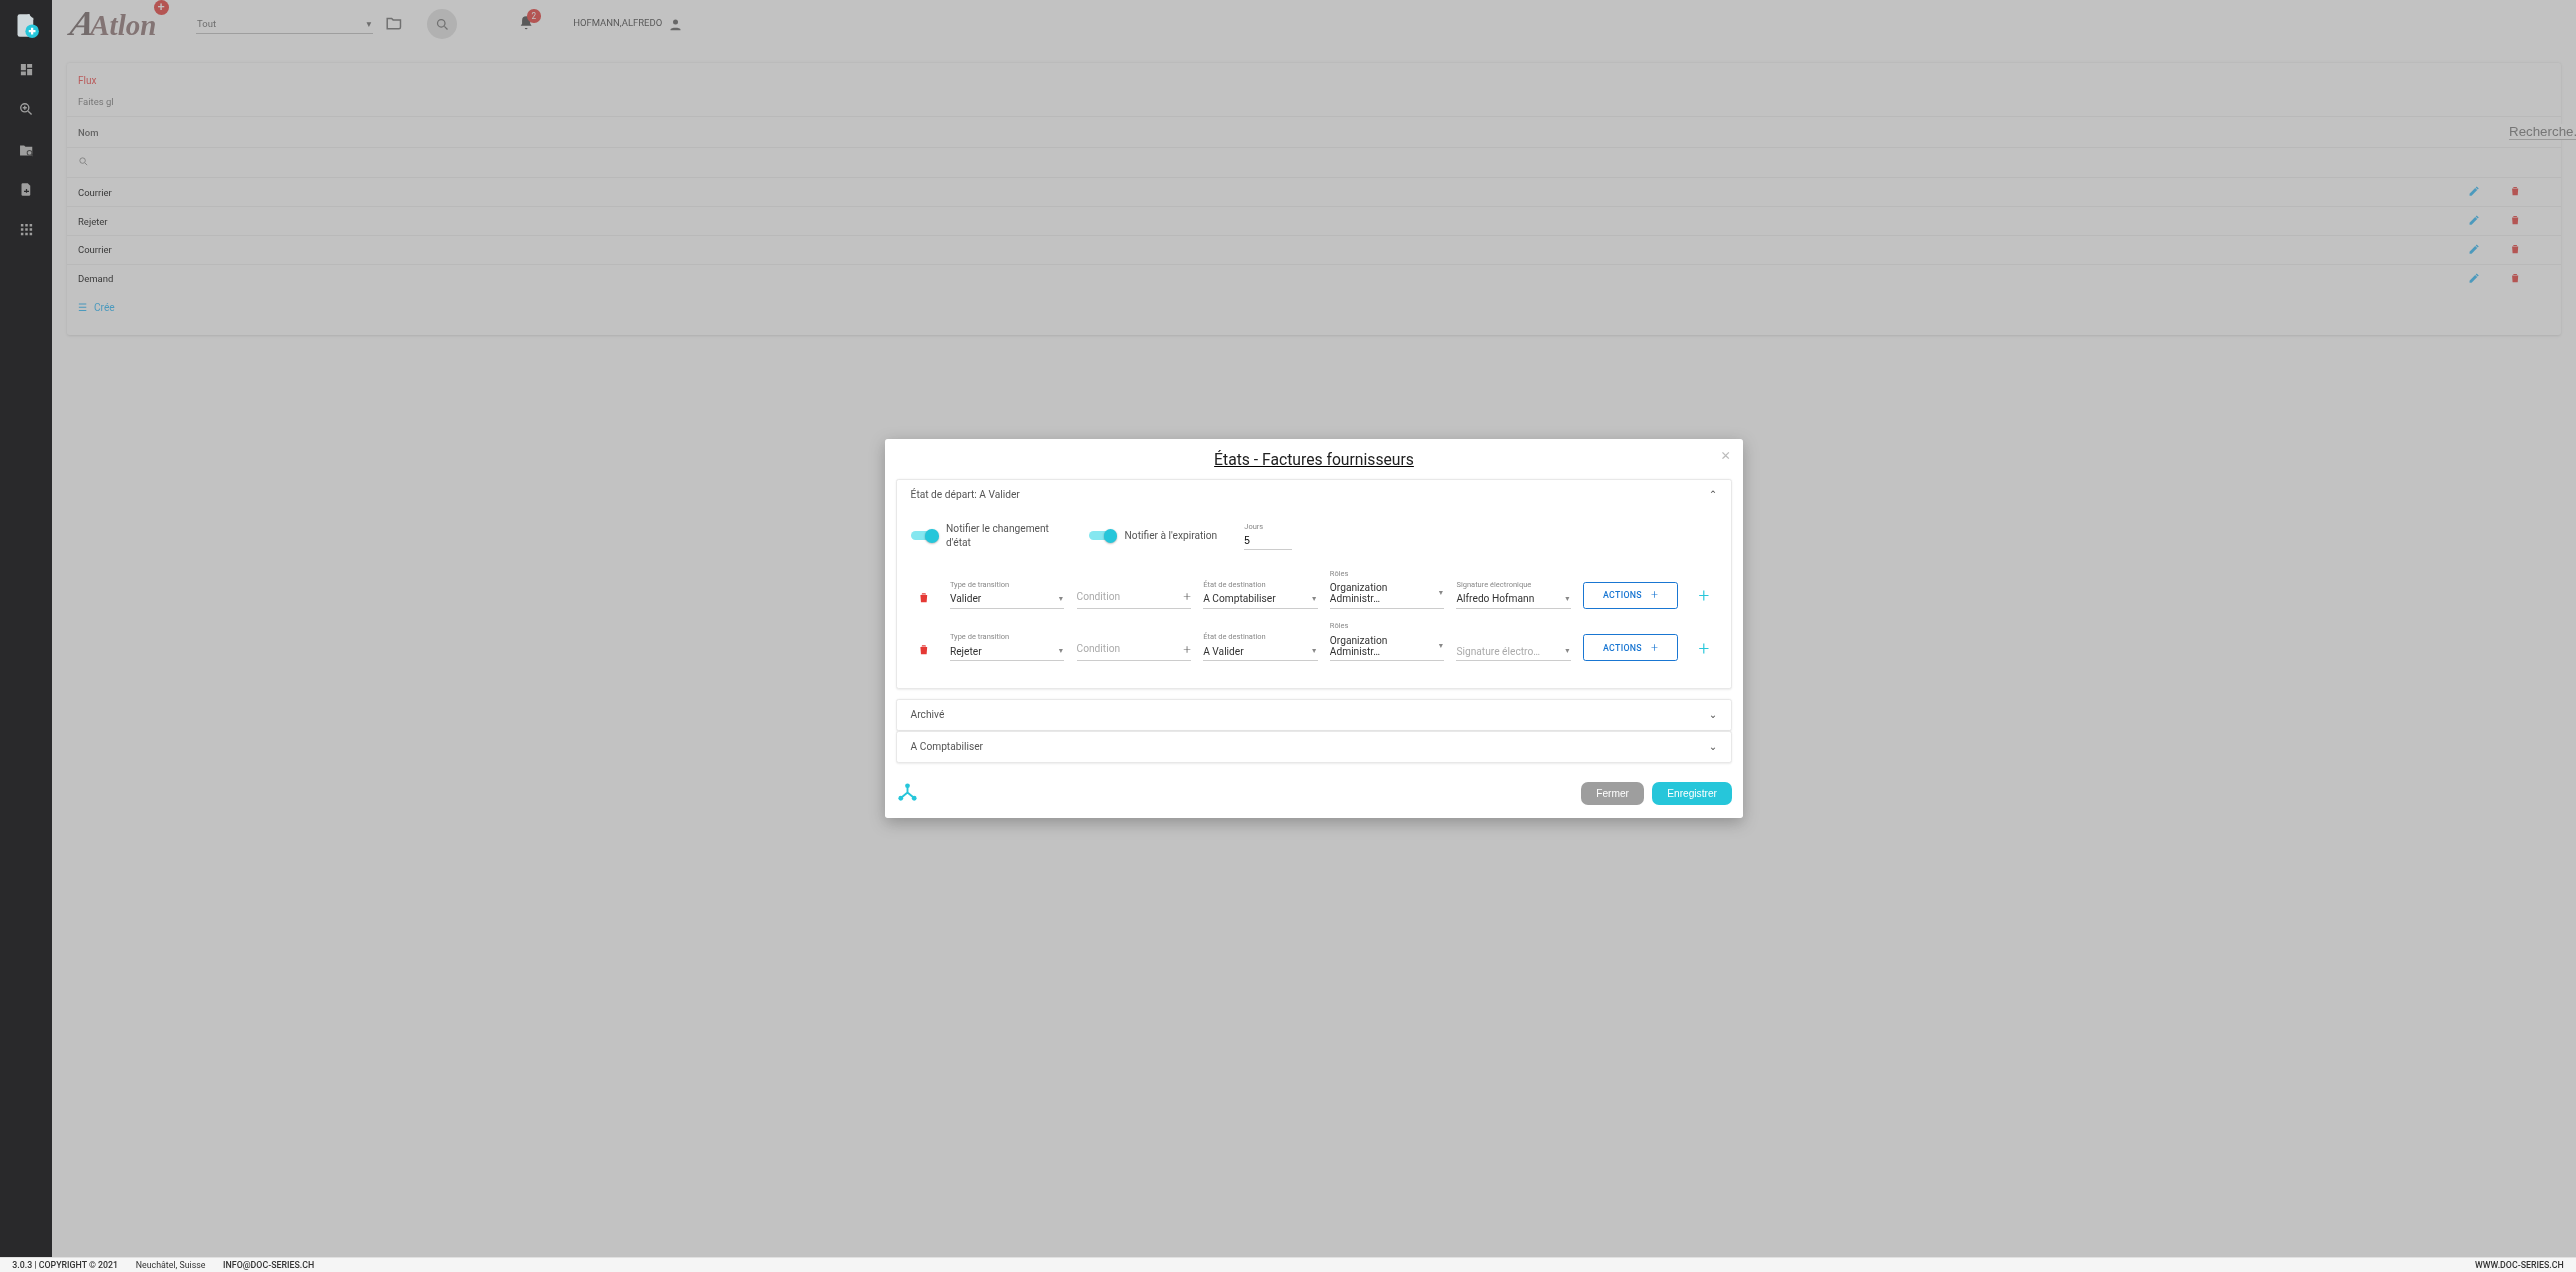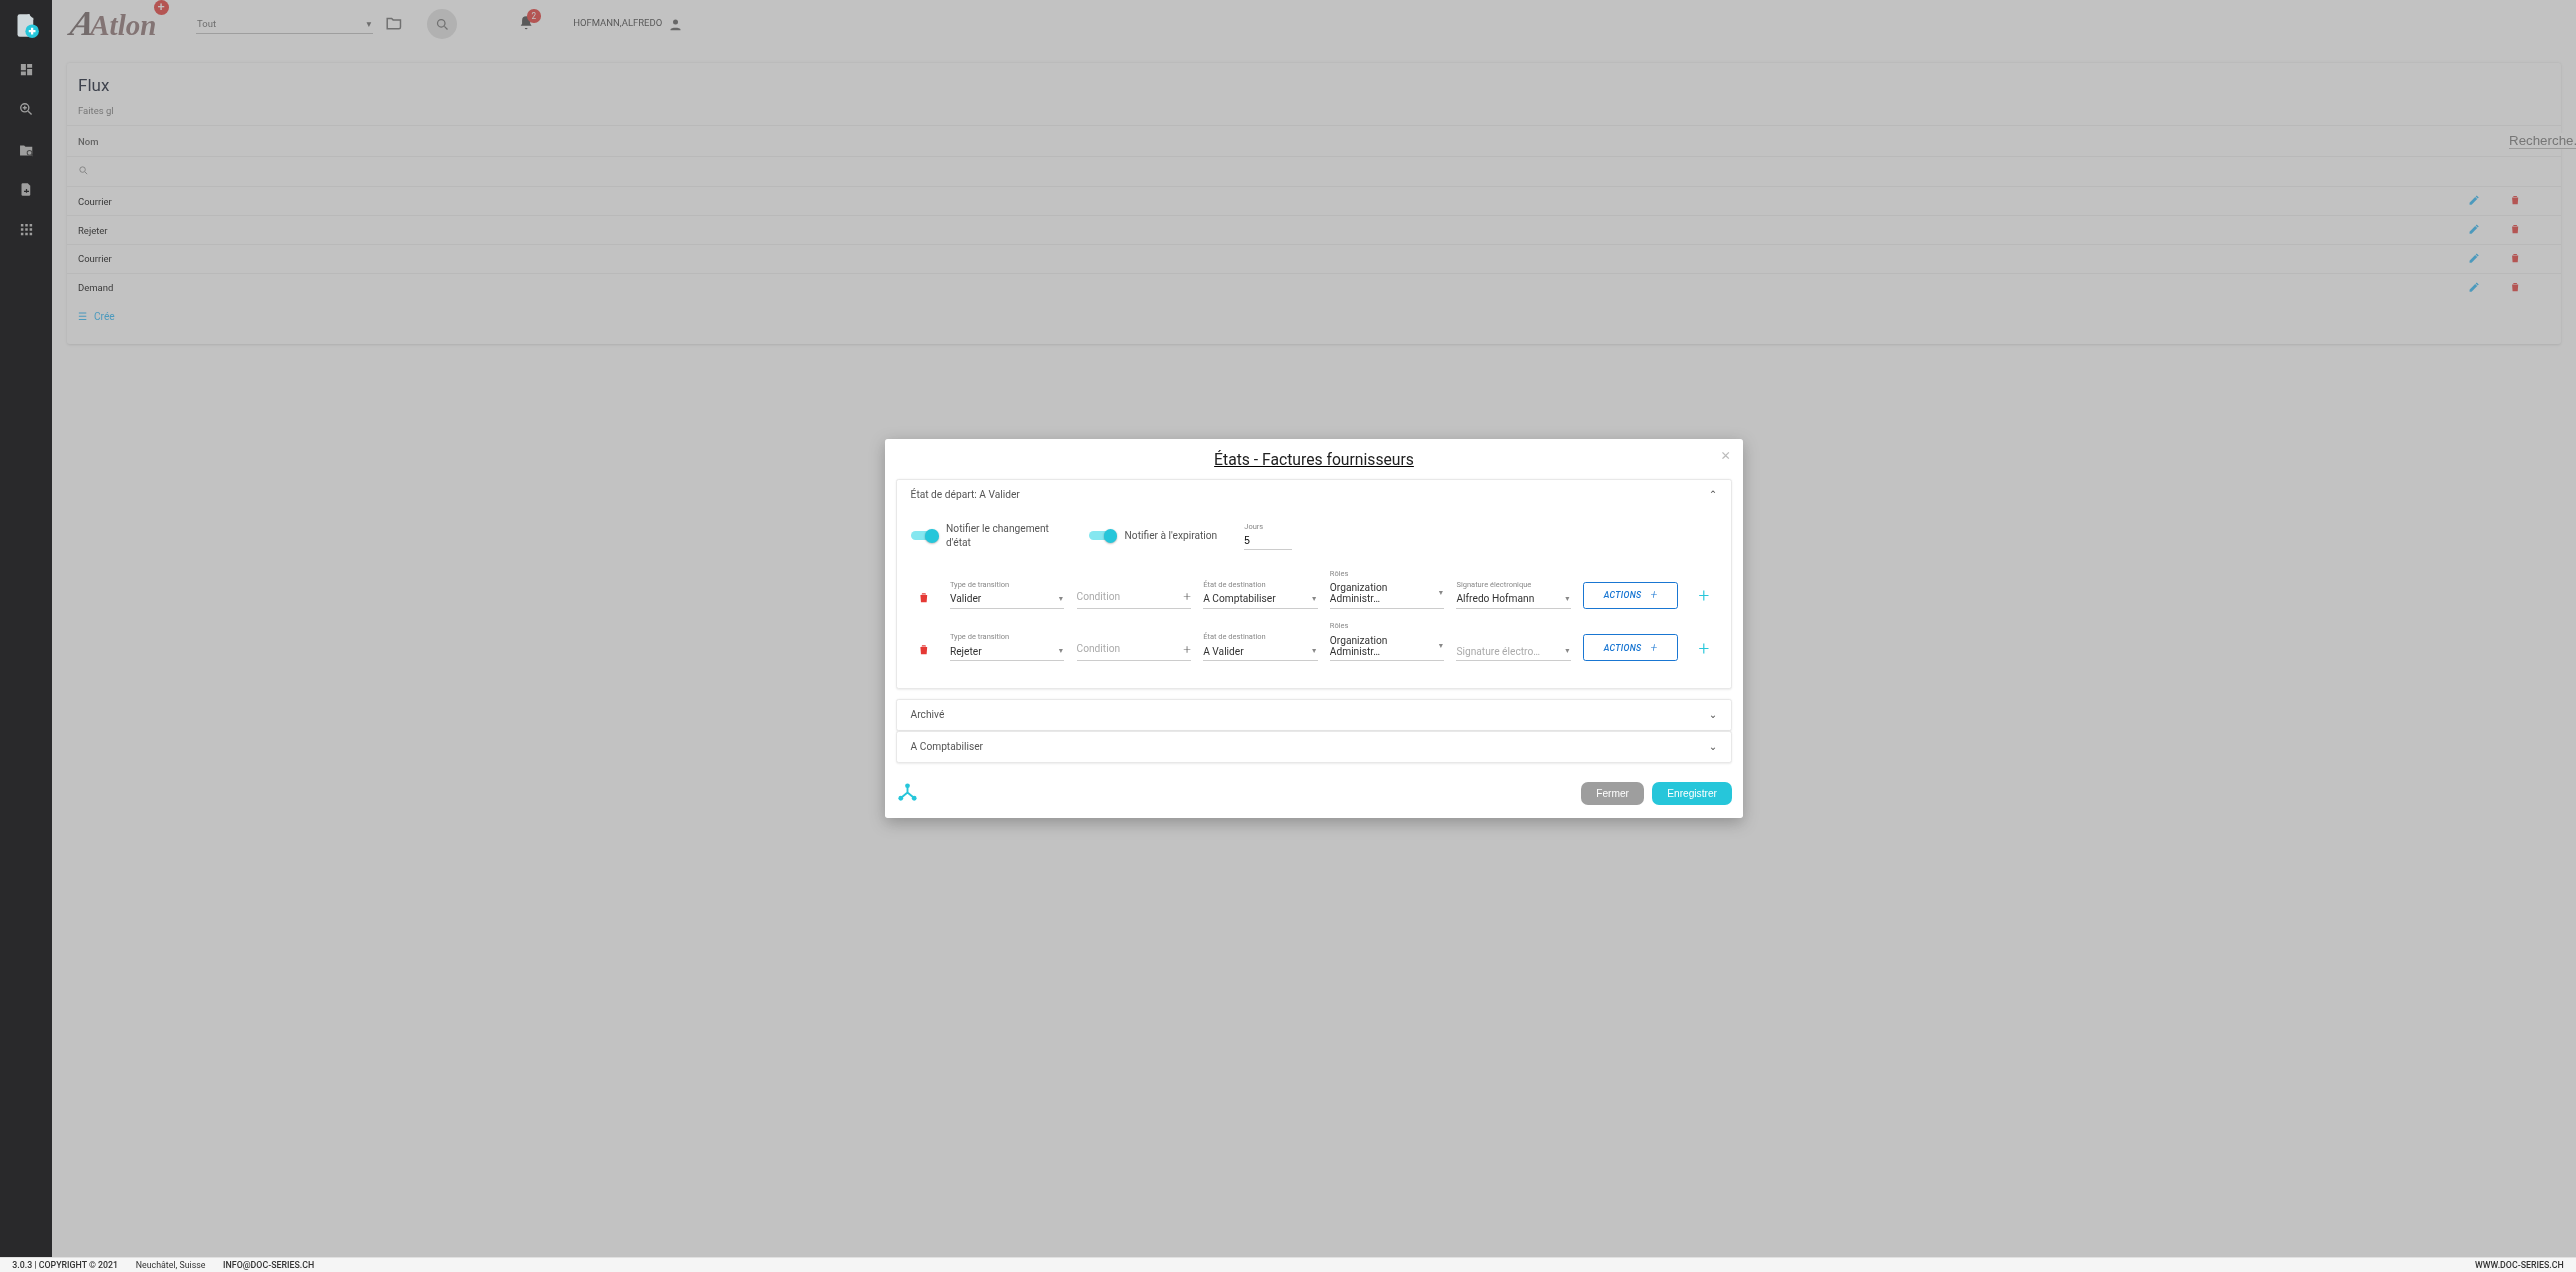--- a/index.html
+++ b/index.html
@@ -26,21 +26,21 @@
   .folder-ico { color: #6a6a6a; }
   .search-wrap { flex: 1; display: flex; align-items: center; margin-left: 6.8px; }
   .search-input { flex: 1; border: none; border-bottom: 0.7px solid #bdbdbd; background: transparent; padding: 5.4px 1.4px; font-size: 11px; color: #444; outline: none; }
   .icon-btn.round { width: 30px; height: 30px; border-radius: 50%; background: #e0e0e0; display: flex; align-items: center; justify-content: center; color: #6a6a6a; cursor: pointer; margin-left: 12.3px; flex-shrink: 0; }
   .bell-wrap { position: relative; margin-left: 48px; color: #424242; cursor: pointer; }
   .bell-wrap .badge { position: absolute; top: -5.4px; right: -6.8px; background: #e53935; color: #fff; border-radius: 50%; width: 13.6px; height: 13.6px; display: flex; align-items: center; justify-content: center; font-size: 8.2px; }
   .userblock { display: flex; align-items: flex-start; gap: 5.4px; margin-left: 27px; color: #424242; font-size: 9.5px; }
 
   .content { flex: 1; padding: 15px; overflow: auto; }
   .card { background: #fff; border-radius: 2.7px; box-shadow: 0 0.7px 2.7px rgba(0,0,0,0.15); padding: 12.3px 0; }
-  .card h2 { font-size: 17px; font-weight: 400; padding: 0 11px 9.5px; color: #0f172a; }
+  .card h2 { font-size: 10px; font-weight: 400; padding: 0 11px 9.5px; color: #ef4444; }
   .hint { padding: 0 11px 9.5px; color: #777; font-size: 9.5px; }
   .thead, .trow { display: grid; grid-template-columns: 1fr 41px 41px; align-items: center; padding: 6.8px 11px; border-top: 0.7px solid #eee; }
   .thead { font-weight: 500; color: #555; }
   .trow .tact { color: #29b6f6; cursor: pointer; }
   .trow .tdel { color: #e53935; cursor: pointer; }
   .srow { display: flex; align-items: center; gap: 12.3px; padding: 8.2px 11px; border-top: 0.7px solid #eee; }
   .srow .si { color: #888; }
   .srow input { flex: 1; border: none; outline: none; font-size: 9.5px; color: #444; }
   .addrow { display: flex; align-items: center; gap: 6.8px; padding: 9.5px 11px; color: #29b6f6; font-size: 10.2px; cursor: pointer; }
 
@@ -67,21 +67,21 @@
   .jours input { border: none; border-bottom: 0.7px solid #ccc; width: 48px; padding: 2.7px 0; font-size: 10.2px; outline: none; }
 
   .trans-row { display: grid; grid-template-columns: 27px repeat(5, 1fr) 95px 27px; align-items: end; gap: 12.3px; margin-bottom: 12.3px; }
   .trans-row .del { color: #e53935; cursor: pointer; display: flex; align-items: center; justify-content: center; padding-bottom: 4.1px; }
   .fld { display: flex; flex-direction: column; }
   .fld label { font-size: 7.5px; color: #888; margin-bottom: 2px; }
   .fld .inp { display: flex; align-items: center; justify-content: space-between; border-bottom: 0.7px solid #ccc; padding: 2.7px 0 3.4px; color: #333; font-size: 10.2px; min-height: 15px; }
   .fld .inp.placeholder { color: #aaa; }
   .fld .inp .caret { color: #888; font-size: 6.8px; }
   .fld .inp .plus { color: #666; font-size: 13.6px; cursor: pointer; font-weight:300; }
-  .actions-btn { border: 0.7px solid #1976d2; color: #1976d2; background: #fff; border-radius: 2.7px; padding: 5.4px 9.5px; display: flex; align-items: center; gap: 9px; justify-content: center; font-size: 8.8px; font-weight: 500; cursor: pointer; letter-spacing: 0.3px; font-style: italic; }
+  .actions-btn { border: 0.7px solid #1976d2; color: #1976d2; background: #fff; border-radius: 2.7px; padding: 5.4px 9.5px; display: flex; align-items: center; gap: 9px; justify-content: center; font-size: 8.8px; font-weight: 500; cursor: pointer; letter-spacing: 0.3px; }
   .actions-btn .plus { font-size: 12.3px; font-weight:300; }
   .addline { color: #26c6da; font-size: 19px; font-weight: 300; cursor: pointer; display: flex; align-items: center; justify-content: center; padding-bottom: 1.4px;}
 
   .modal-footer { display: flex; align-items: center; justify-content: space-between; padding: 6.8px 11px 12.3px; }
   .modal-footer .wfico svg { width: 23px; height: 23px; }
   .btnrow { display: flex; gap: 8.2px; }
   .btn { border: none; border-radius: 7px; padding: 6.1px 15px; font-size: 10.2px; cursor: pointer; }
   .btn.gray { background: #9e9e9e; color: #fff; }
   .btn.cyan { background: #26c6da; color: #fff; }
 

